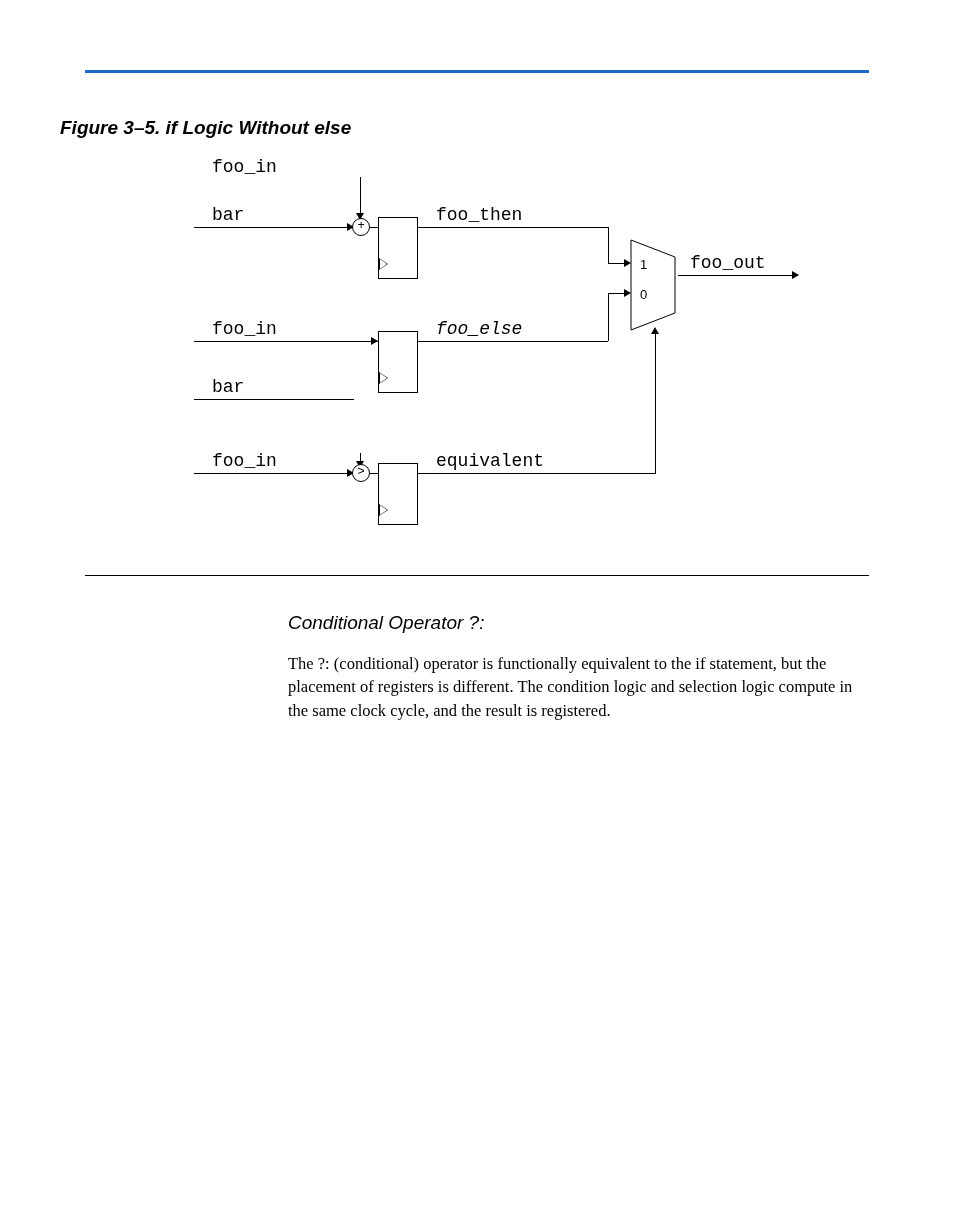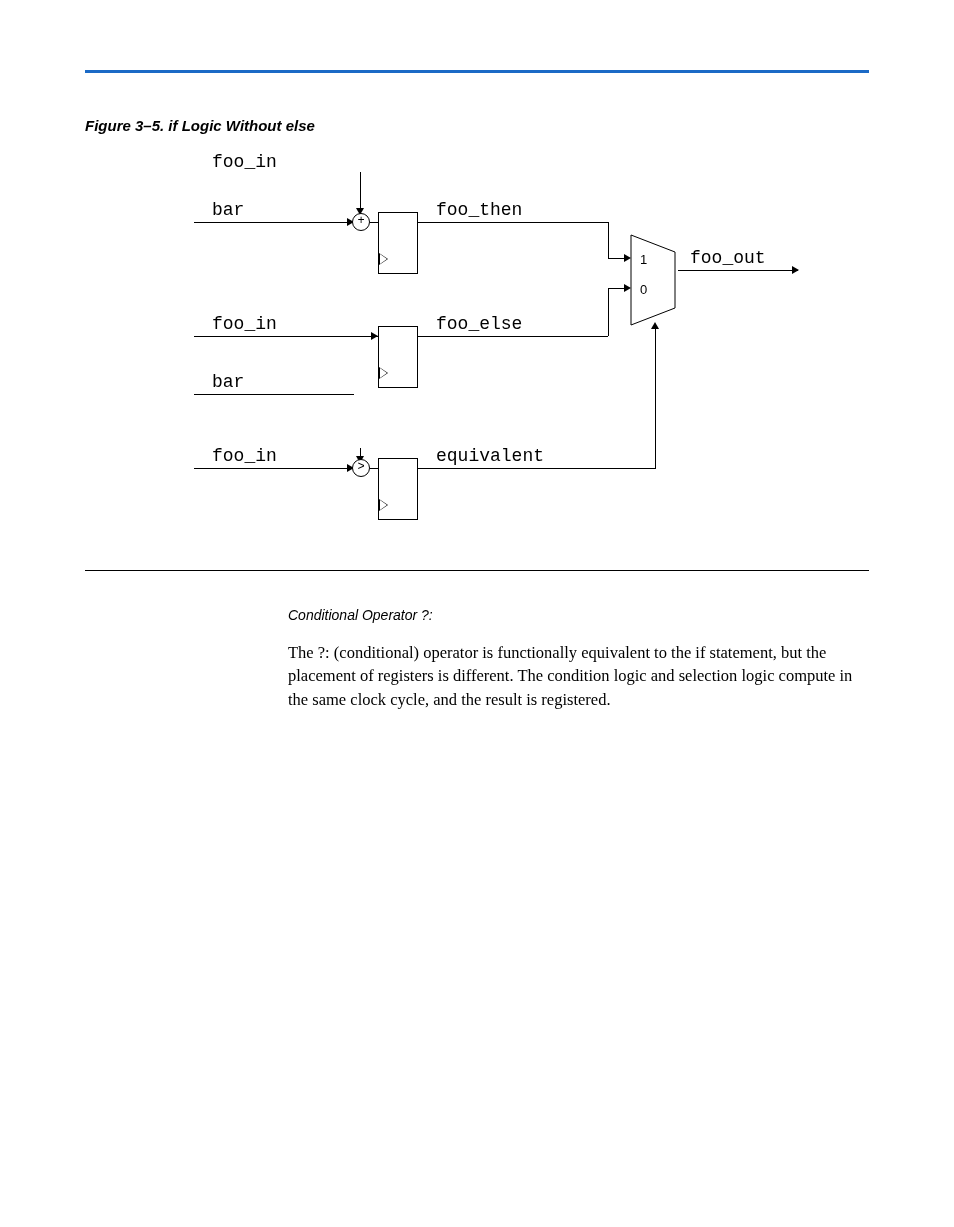--- a/index.html
+++ b/index.html
@@ -13,22 +13,22 @@
     padding: 0;
   }
   .top-rule {
     margin: 70px 85px 0 85px;
     border-top: 3px solid #1b6ac6;
   }
   .figure-caption {
     font-family: Arial, Helvetica, sans-serif;
     font-weight: bold;
     font-style: italic;
-    font-size: 15px;
-    margin: 44px 0 0 85px;
+    font-size: 19px;
+    margin: 44px 0 0 60px;
   }
   .diagram-wrap {
     margin: 16px 0 0 170px;
     width: 640px;
     height: 420px;
     position: relative;
   }
   .sig-label {
     position: absolute;
     font-family: "Courier New", monospace;
@@ -115,21 +115,21 @@
     left: 10px;
   }
   .mux .m1 { top: 18px; }
   .mux .m0 { top: 48px; }
   .bottom-rule {
     margin: 0 85px 0 85px;
     border-top: 1px solid #000;
   }
   .section-heading {
     font-style: italic;
-    font-size: 14px;
+    font-size: 19px;
     margin: 36px 0 0 288px;
     font-family: Arial, Helvetica, sans-serif;
   }
   .body-text {
     font-size: 16.5px;
     line-height: 1.42;
     margin: 18px 90px 0 288px;
     font-family: "Book Antiqua", Palatino, Georgia, serif;
   }
 </style>
@@ -149,21 +149,21 @@
 
   <div class="sig-label" style="left:266px; top:50px;">foo_then</div>
   <div class="sig-underline" style="left:248px; top:72px; width:150px;"></div>
 
   <div class="sig-label" style="left:520px; top:98px;">foo_out</div>
   <div class="sig-underline" style="left:508px; top:120px; width:120px;"></div>
 
   <div class="sig-label" style="left:42px; top:164px;">foo_in</div>
   <div class="sig-underline" style="left:24px; top:186px; width:160px;"></div>
 
-  <div class="sig-label" style="left:266px; top:164px;">foo_else</div>
+  <div class="sig-label" style="left:266px; top:164px;font-style:italic;">foo_else</div>
   <div class="sig-underline" style="left:248px; top:186px; width:150px;"></div>
 
   <div class="sig-label" style="left:42px; top:222px;">bar</div>
   <div class="sig-underline" style="left:24px; top:244px; width:160px;"></div>
 
   <div class="sig-label" style="left:42px; top:296px;">foo_in</div>
   <div class="sig-underline" style="left:24px; top:318px; width:160px;"></div>
 
   <div class="sig-label" style="left:266px; top:296px;">equivalent</div>
   <div class="sig-underline" style="left:248px; top:318px; width:150px;"></div>

